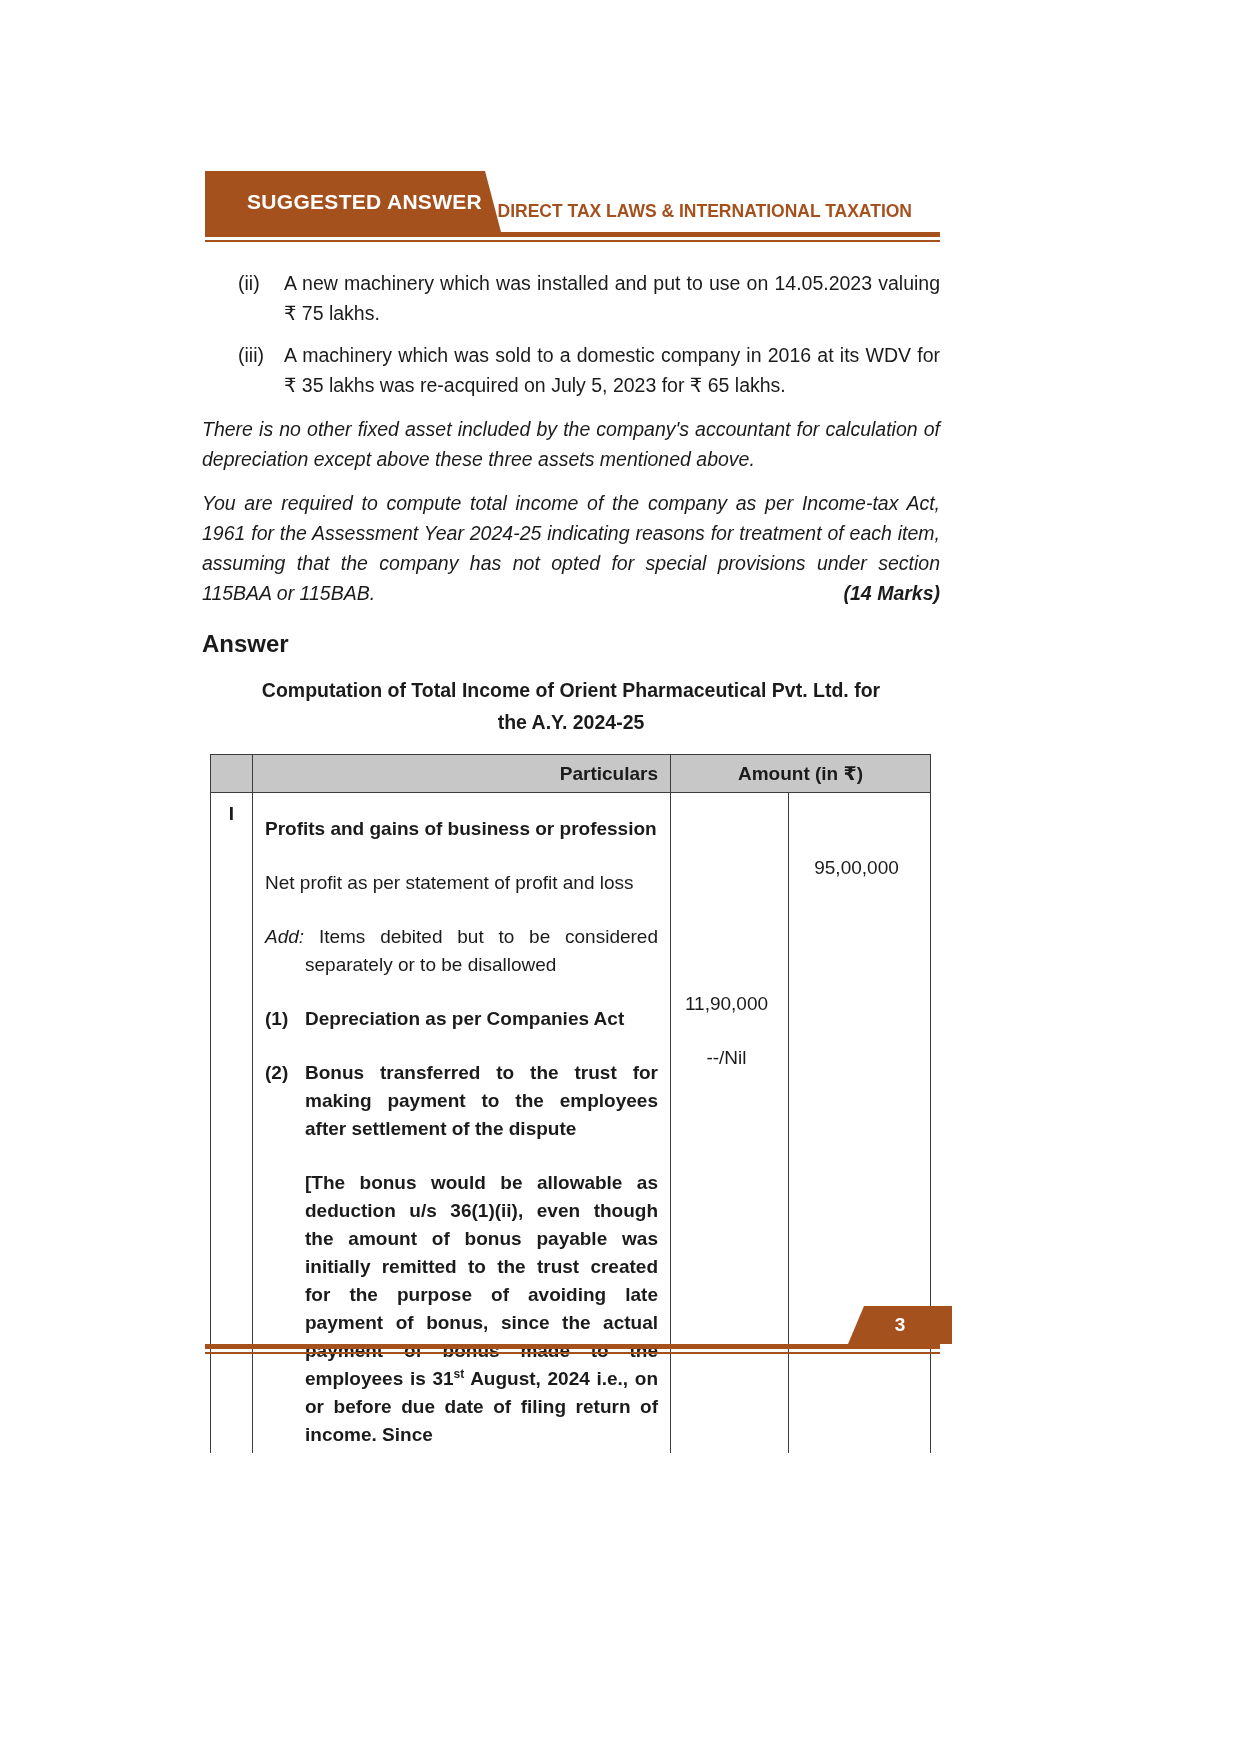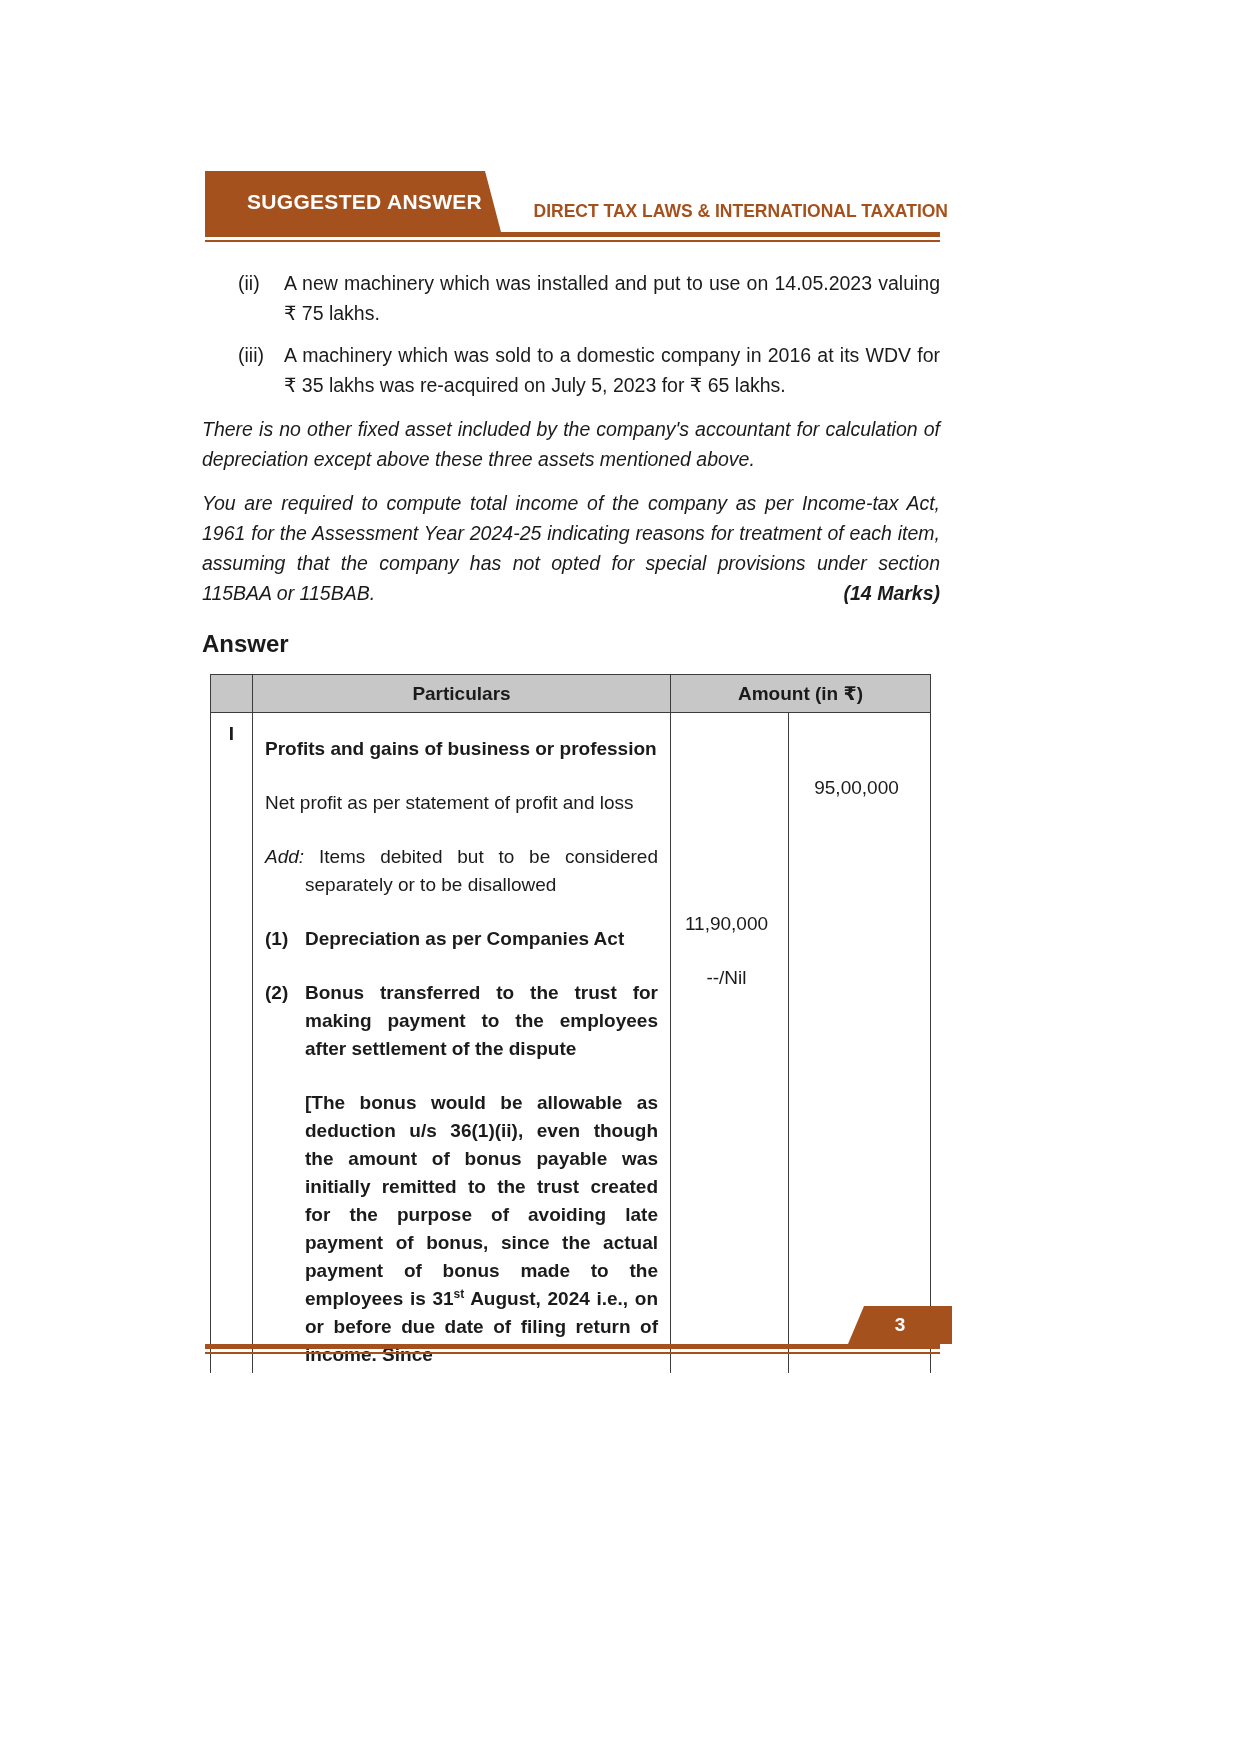--- a/index.html
+++ b/index.html
@@ -24,21 +24,21 @@
     position:absolute;left:205px;top:171px;width:296px;height:61px;
     background:var(--brown);
     clip-path:polygon(0 0, calc(100% - 16px) 0, 100% 100%, 0 100%);
     display:flex;align-items:center;
   }
   .banner-text{
     color:#ffffff;font-weight:bold;font-size:21px;letter-spacing:.3px;
     padding-left:42px;white-space:nowrap;
   }
   .subject{
-    position:absolute;left:508px;top:201px;width:440px;
+    position:absolute;left:472px;top:201px;width:440px;
     text-align:right;color:var(--brown);font-weight:bold;font-size:17.5px;
     white-space:nowrap;
   }
   .rule{position:absolute;left:205px;width:735px;background:var(--brown);}
   .rule-head-thick{top:232px;height:5px;}
   .rule-head-thin{top:240px;height:2px;}
   .rule-foot-thick{top:1344px;height:5px;}
   .rule-foot-thin{top:1352px;height:2px;}
   
   .content{position:absolute;left:202px;top:268px;width:738px;}
@@ -62,21 +62,21 @@
   
   .comp-table{
     margin-top:16px;margin-left:8px;width:720px;
     border-collapse:collapse;table-layout:fixed;font-size:19px;
   }
   .comp-table th{
     border:1.5px solid var(--border-col);
     background:var(--table-header-bg);
     font-size:19px;font-weight:bold;padding:7px 12px;
   }
-  .th-part{text-align:center;margin-left:36px;}
+  .th-part{text-align:right;margin-left:36px;}
   .th-amt{text-align:center;}
   .comp-table tbody td{
     border-left:1.5px solid var(--border-col);
     border-right:1.5px solid var(--border-col);
     vertical-align:top;
   }
   td.c1{text-align:center;font-weight:bold;padding:10px 4px;}
   td.c2{padding:22px 12px 4px 12px;line-height:28px;}
   td.c3,td.c4{text-align:center;padding:10px 12px 4px 6px;}
   .sec-title{font-weight:bold;text-align:justify;}
@@ -124,20 +124,24 @@
 
     <p class="qpara">There is no other fixed asset included by the company's accountant for calculation of depreciation except above these three assets mentioned above.</p>
 
     <p class="qpara">
       <span>You are required to compute total income of the company as per Income-tax Act, 1961 for the Assessment Year 2024-25 indicating reasons for treatment of each item, assuming that the company has not opted for special provisions under section 115BAA or 115BAB.</span>
       <span class="marks">(14 Marks)</span>
     </p>
 
     <div class="answer-label">Answer</div>
 
+    <div class="comp-title">
+      <div>Computation of Total Income of Orient Pharmaceutical Pvt. Ltd. for</div>
+      <div>the A.Y. 2024-25</div>
+    </div>
 
     <table class="comp-table">
       <colgroup>
         <col style="width:42px">
         <col style="width:418px">
         <col style="width:118px">
         <col style="width:142px">
       </colgroup>
       <thead>
         <tr>

